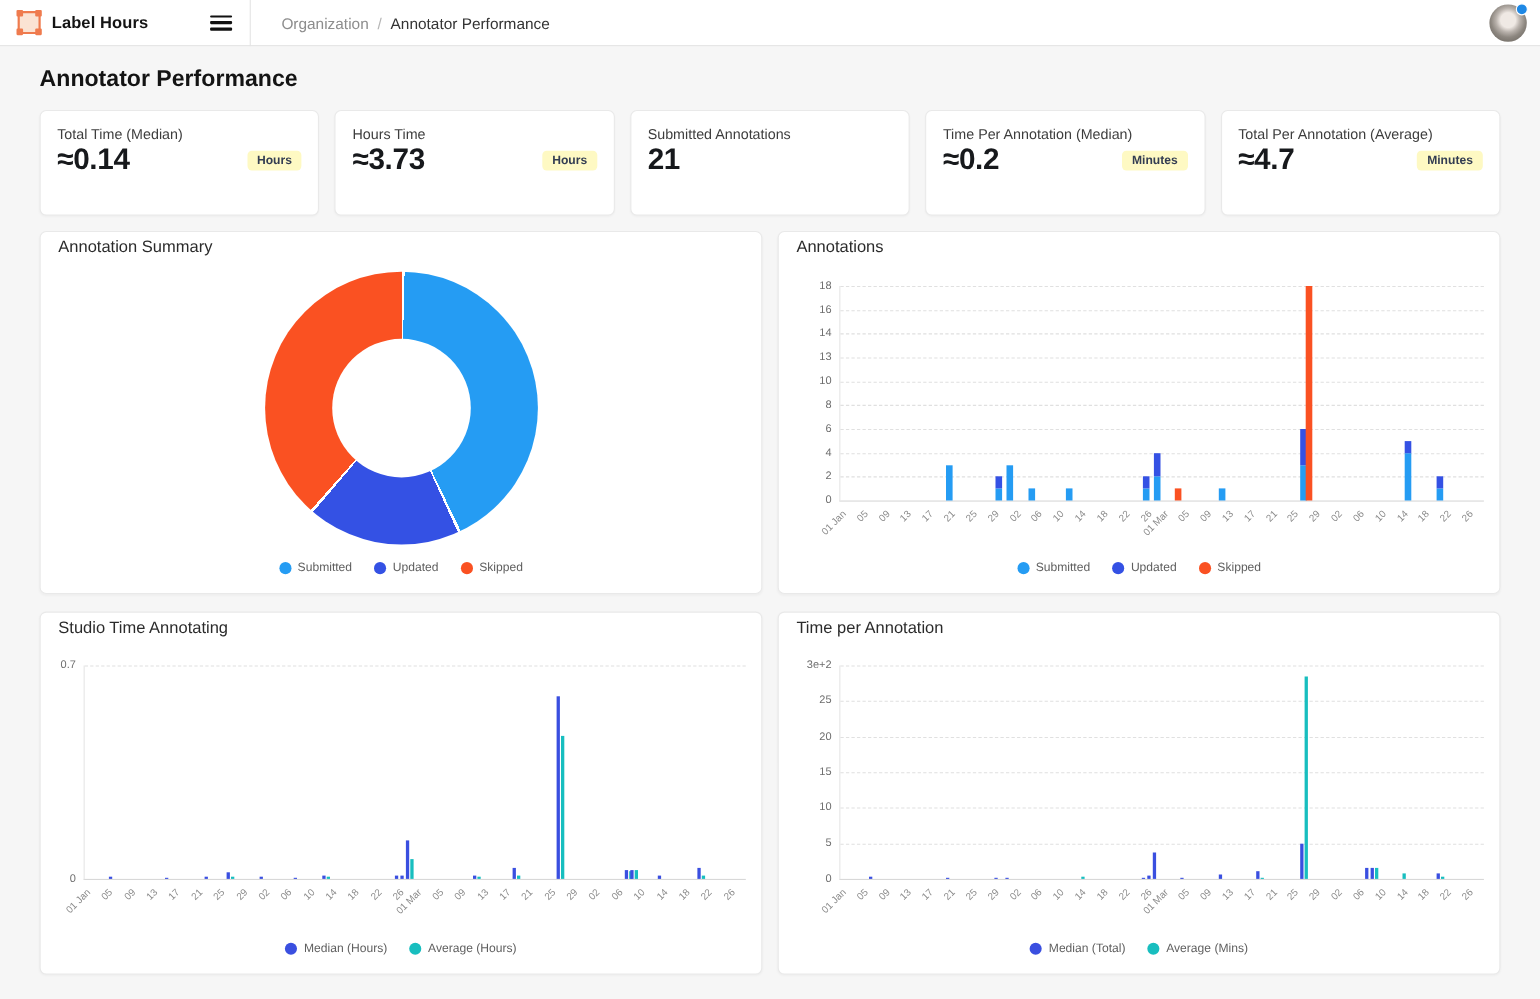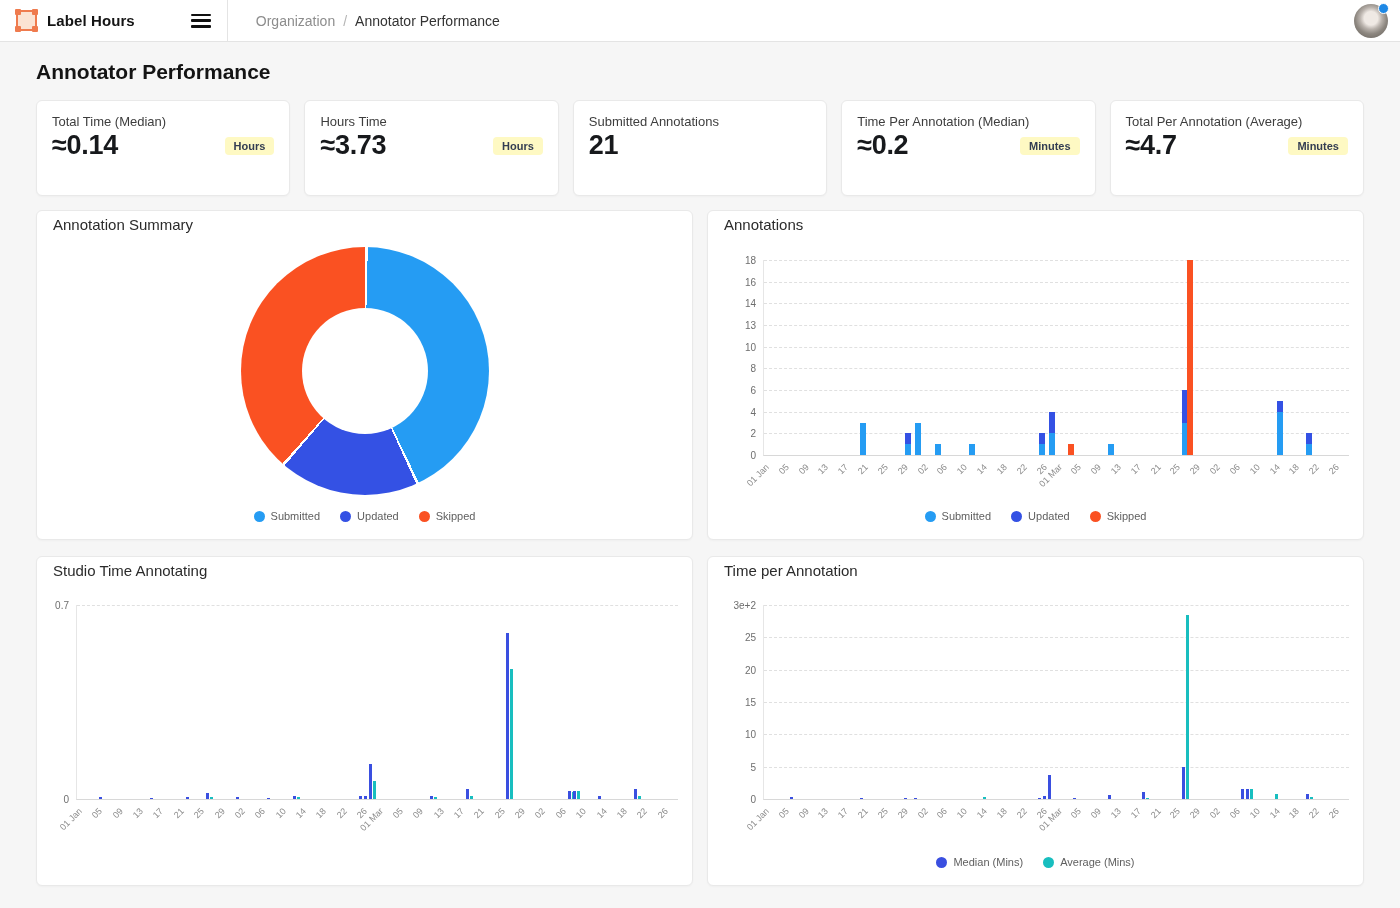--- a/index.html
+++ b/index.html
@@ -315,20 +315,30 @@
           <div class="bar" style="left: calc(72.0339% - 3.5px); bottom: 0%; height: 85.7143%; width: 3px; background: rgb(58, 79, 224);"></div>
           <div class="bar" style="left: calc(72.0339% + 0.5px); bottom: 0%; height: 67.1429%; width: 3px; background: rgb(24, 190, 191);"></div>
           <div class="bar" style="left: calc(82.2034% - 3.5px); bottom: 0%; height: 4.28571%; width: 3px; background: rgb(58, 79, 224);"></div>
           <div class="bar" style="left: calc(82.2034% + 0.5px); bottom: 0%; height: 3.71429%; width: 3px; background: rgb(24, 190, 191);"></div>
           <div class="bar" style="left: calc(83.0508% - 3.5px); bottom: 0%; height: 4.28571%; width: 3px; background: rgb(58, 79, 224);"></div>
           <div class="bar" style="left: calc(83.0508% + 0.5px); bottom: 0%; height: 4.28571%; width: 3px; background: rgb(24, 190, 191);"></div>
           <div class="bar" style="left: calc(87.2881% - 3.5px); bottom: 0%; height: 1.42857%; width: 3px; background: rgb(58, 79, 224);"></div>
           <div class="bar" style="left: calc(93.2203% - 3.5px); bottom: 0%; height: 5%; width: 3px; background: rgb(58, 79, 224);"></div>
           <div class="bar" style="left: calc(93.2203% + 0.5px); bottom: 0%; height: 1.42857%; width: 3px; background: rgb(24, 190, 191);"></div>
         </div>
+      <div class="legend" id="legend-2">
+          <div class="legend-item">
+            <span class="legend-dot" style="background: rgb(58, 79, 224);"></span>
+            <span class="legend-text">Median (Hours)</span>
+          </div>
+          <div class="legend-item">
+            <span class="legend-dot" style="background: rgb(24, 190, 191);"></span>
+            <span class="legend-text">Average (Hours)</span>
+          </div>
+        </div>
     </div>
 
     <div class="card chart-card bar-chart">
       <div class="chart-title">Time per Annotation</div>
       <div class="plot" style="left:55px; top:48px; width:586px; height:195px;">
           <span class="ylabel" style="top: 100%;">0</span>
           <div class="gridline" style="top: 83.3333%;"></div>
           <span class="ylabel" style="top: 83.3333%;">5</span>
           <div class="gridline" style="top: 66.6667%;"></div>
           <span class="ylabel" style="top: 66.6667%;">10</span>
@@ -387,21 +397,21 @@
           <div class="bar" style="left: calc(82.2034% - 3.5px); bottom: 0%; height: 5%; width: 3px; background: rgb(58, 79, 224);"></div>
           <div class="bar" style="left: calc(83.0508% - 3.5px); bottom: 0%; height: 5%; width: 3px; background: rgb(58, 79, 224);"></div>
           <div class="bar" style="left: calc(83.0508% + 0.5px); bottom: 0%; height: 5.33333%; width: 3px; background: rgb(24, 190, 191);"></div>
           <div class="bar" style="left: calc(87.2881% + 0.5px); bottom: 0%; height: 2.33333%; width: 3px; background: rgb(24, 190, 191);"></div>
           <div class="bar" style="left: calc(93.2203% - 3.5px); bottom: 0%; height: 2.66667%; width: 3px; background: rgb(58, 79, 224);"></div>
           <div class="bar" style="left: calc(93.2203% + 0.5px); bottom: 0%; height: 1%; width: 3px; background: rgb(24, 190, 191);"></div>
         </div>
       <div class="legend" id="legend-3">
           <div class="legend-item">
             <span class="legend-dot" style="background: rgb(58, 79, 224);"></span>
-            <span class="legend-text">Median (Mins)</span>
+            <span class="legend-text">Median (Total)</span>
           </div>
           <div class="legend-item">
             <span class="legend-dot" style="background: rgb(24, 190, 191);"></span>
             <span class="legend-text">Average (Mins)</span>
           </div>
         </div>
     </div>
 
   </div>
 </div>

